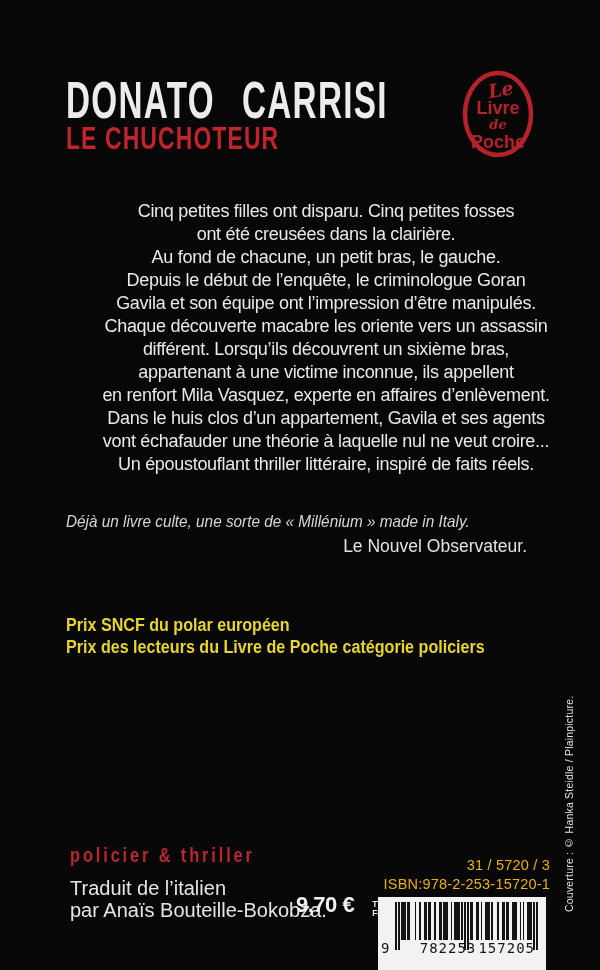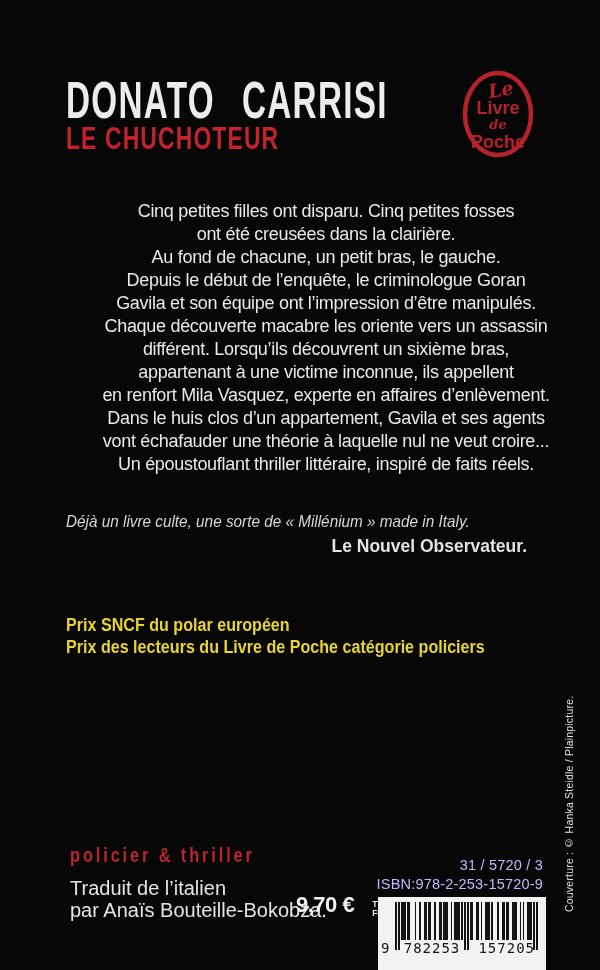--- a/index.html
+++ b/index.html
@@ -33,21 +33,21 @@
   }
 
   
   .quote {
     left:66px; top:512px; width:520px;
     color:#d6d6d6; font-style:italic; font-size:17px;
     transform:scaleX(0.9); transform-origin:0 0; white-space:nowrap;
   }
   .quote-attribution {
     left:66px; top:536px; width:461px; text-align:right;
-    color:#e2e2e2; font-size:17.5px;font-weight:bold;
+    color:#e2e2e2; font-size:17.5px;
   }
 
   
   .awards {
     left:66px; top:614px; width:560px;
     color:#e7d52e; font-weight:bold; font-size:17.5px; line-height:22px;
     white-space:pre-line; transform:scaleX(0.92); transform-origin:0 0;
   }
 
   
@@ -61,36 +61,36 @@
     font-size:20px; line-height:22px; white-space:pre-line;
   }
 
   
   .price { left:296px; top:892px; display:flex; align-items:flex-end; color:#f0f0f0; }
   .price-amount { font-size:22px; font-weight:bold; letter-spacing:-0.5px; }
   .price-tax { margin-left:18px; padding-top:3px; font-size:8.5px; line-height:9px; font-weight:bold; }
 
   
   .print-block {
-    right:57px; top:856px; text-align:right;
-    color:#c4b5fd; font-size:14.5px; line-height:19px; letter-spacing:0.2px;
+    right:50px; top:856px; text-align:right;
+    color:#eab308; font-size:14.5px; line-height:19px; letter-spacing:0.2px;
   }
 
   
   .barcode-box { left:378px; top:897px; width:168px; height:73px; background:#f2f2f2; }
   .bars { position:absolute; left:17px; top:5px; display:flex; align-items:flex-start; }
   .bc-m { width:1.5px; height:38px; flex:none; }
   .bc-m.bar { background:#141414; }
   .bc-m.guard { height:48px; }
   .bc-digits {
     position:absolute; top:43px; left:0; width:168px; height:18px;
     font-family:"DejaVu Sans Mono", monospace; font-size:14px; color:#141414;
   }
   .bc-lead   { position:absolute; left:3px;  top:0; }
-  .bc-group1 { position:absolute; left:22px; top:0; width:64px; text-align:center; letter-spacing:1px; }
+  .bc-group1 { position:absolute; left:38px; top:0; width:64px; text-align:center; letter-spacing:1px; }
   .bc-group2 { position:absolute; left:93px; top:0; width:64px; text-align:right; letter-spacing:1px; }
 
   
   .photo-credit {
     left:560px; top:694px; height:218px; width:18px;
     writing-mode:vertical-rl; transform:rotate(180deg);
     color:#e0e0e0; font-size:10.5px; letter-spacing:0.2px;
     display:flex; align-items:center; white-space:nowrap;
   }
 </style>
@@ -136,21 +136,21 @@
   <div class="abs price">
     <span class="price-amount">9,70 €</span>
     <span class="price-tax">
       <span>TTC</span><br>
       <span>France</span>
     </span>
   </div>
 
   <div class="abs print-block">
     <div>31 / 5720 / 3</div>
-    <div>ISBN:978-2-253-15720-9</div>
+    <div>ISBN:978-2-253-15720-1</div>
   </div>
 
   <div class="abs barcode-box">
     <div class="bars">
         <div class="bc-m bar guard"></div>
         <div class="bc-m guard"></div>
         <div class="bc-m bar guard"></div>
         <div class="bc-m"></div>
         <div class="bc-m bar"></div>
         <div class="bc-m bar"></div>

